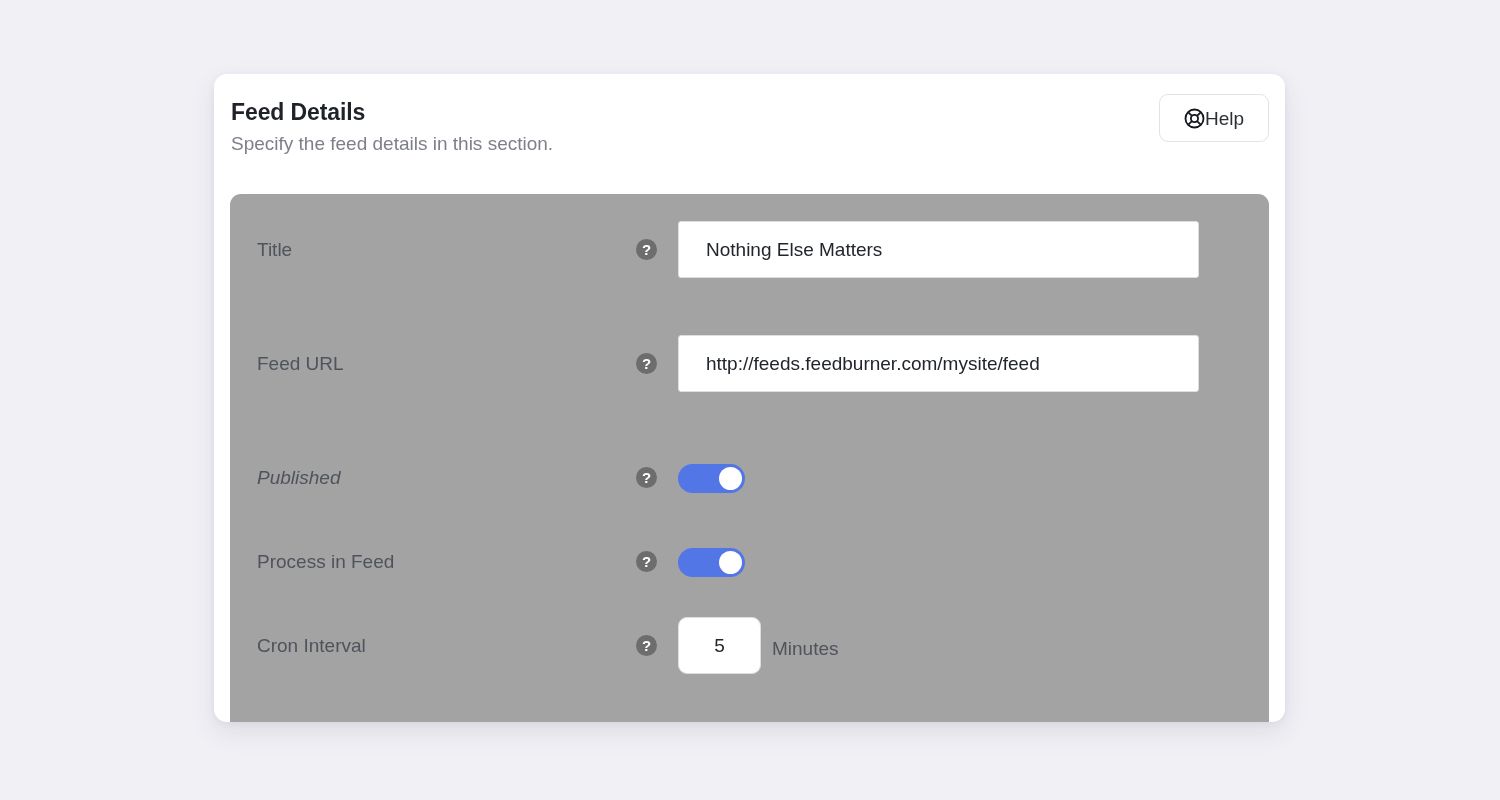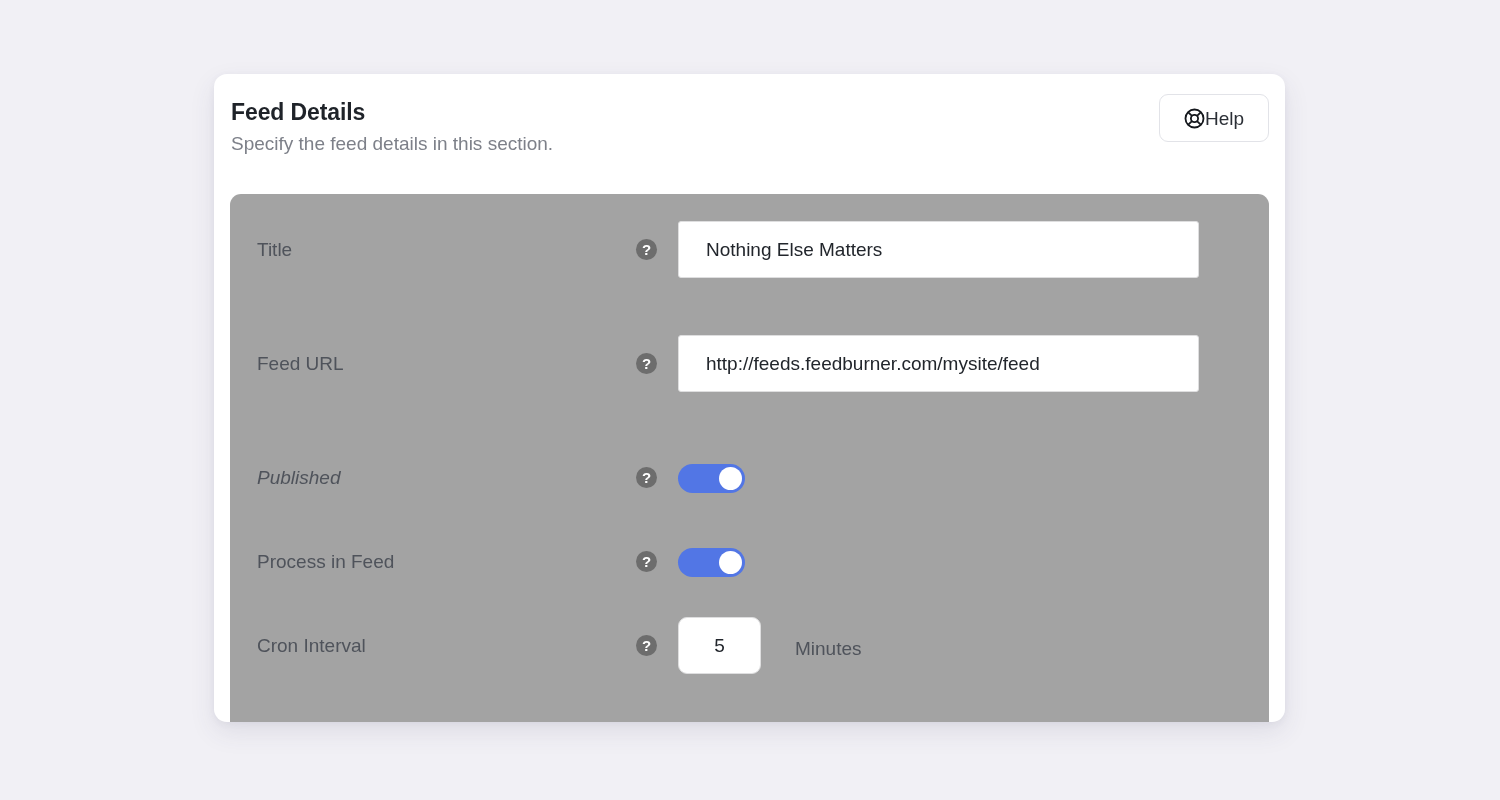--- a/index.html
+++ b/index.html
@@ -255,18 +255,18 @@
         <span class="help-dot" style="top:45px;">?</span>
         <div class="toggle" style="top:42px;">
           <div class="knob"></div>
         </div>
       </div>
 
       <div class="field-row" style="top:396px;">
         <span class="field-label" style="top:45px;">Cron Interval</span>
         <span class="help-dot" style="top:45px;">?</span>
         <input class="num-input" style="top: 27px;" type="text" value="5">
-        <span class="unit-label" style="top:48px;margin-left:23px;">Minutes</span>
+        <span class="unit-label" style="top:48px;">Minutes</span>
       </div>
 
     </div>
   </div>
 </div>
 
 </body></html>

